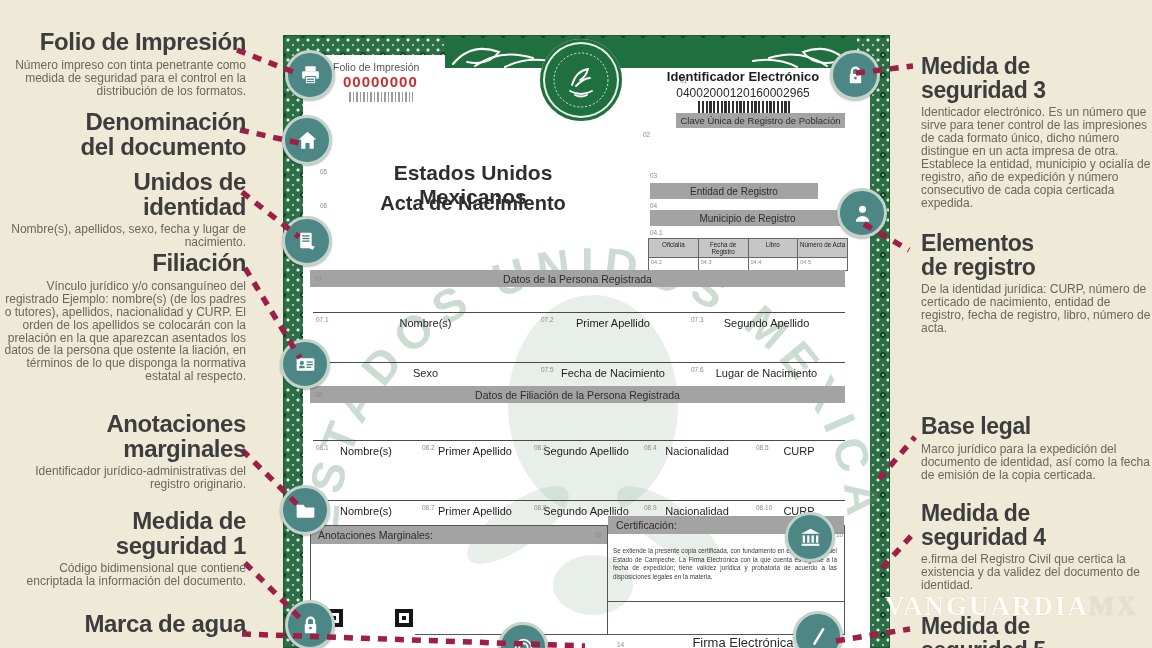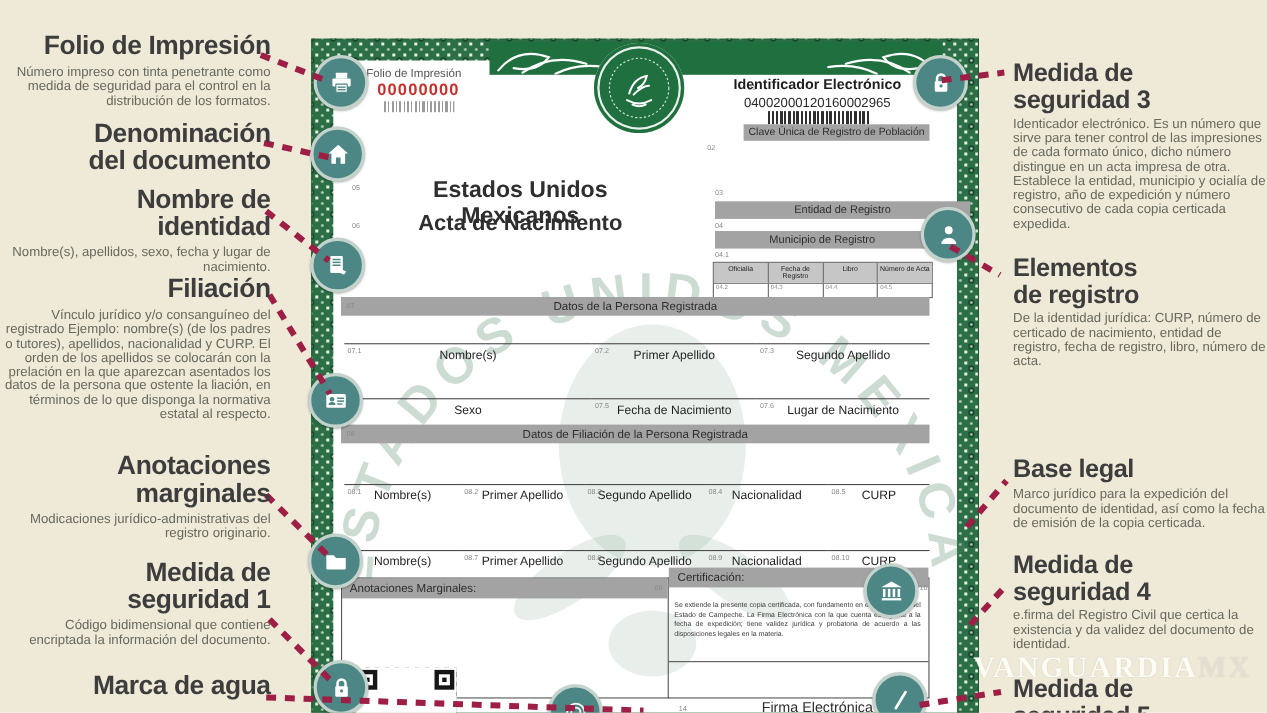--- a/index.html
+++ b/index.html
@@ -127,21 +127,21 @@
     <div style="position:absolute;left:360px;top:34px;width:200px;text-align:center;z-index:3;font-size:13px;font-weight:700;color:#1d1d1d;">Identificador Electrónico</div>
     <div style="position:absolute;left:360px;top:51px;width:200px;text-align:center;z-index:3;font-size:12px;color:#2a2a2a;">04002000120160002965</div>
     <div class="bc" style="left:415px;top:66px;width:92px;height:12px;
          background:repeating-linear-gradient(90deg,#2e2e2e 0 2px,transparent 2px 3.5px,#2e2e2e 3.5px 6px,transparent 6px 7.5px);"></div>
 
     <div class="gbar" style="left:393px;top:78px;width:169px;height:15px;font-size:9.5px;">Clave Única de Registro de Población</div>
     <span class="fnum" style="left:360px;top:96px;">02</span>
 
     <span class="fnum" style="left:367px;top:137px;">03</span>
 
-    <div class="gbar" style="left:367px;top:148px;width:232px;height:16px;">Entidad de Registro</div>
+    <div class="gbar" style="left:367px;top:148px;width:168px;height:16px;">Entidad de Registro</div>
     <span class="fnum" style="left:367px;top:167px;">04</span>
 
     <div class="gbar" style="left:367px;top:175px;width:195px;height:16px;">Municipio de Registro</div>
     <span class="fnum" style="left:367px;top:194px;">04.1</span>
 
     <div class="rtable">
       <div class="hrow">
         <div class="hcell">Oficialía</div>
         <div class="hcell">Fecha de Registro</div>
         <div class="hcell">Libro</div>
@@ -356,32 +356,32 @@
 
   <div class="callout co-left" style="top:30px">
     <h2>Folio de Impresión</h2>
     <p>Número impreso con tinta penetrante como medida de seguridad para el control en la distribución de los formatos.</p>
   </div>
   <div class="callout co-left" style="top:110px">
     <h2>Denominación
 del documento</h2>
   </div>
   <div class="callout co-left" style="top:170px">
-    <h2>Nombre de
+    <h2>Unidos de
 identidad</h2>
     <p>Nombre(s), apellidos, sexo, fecha y lugar de nacimiento.</p>
   </div>
   <div class="callout co-left" style="top:251px">
     <h2>Filiación</h2>
     <p>Vínculo jurídico y/o consanguíneo del registrado Ejemplo: nombre(s) (de los padres o tutores), apellidos, nacionalidad y CURP. El orden de los apellidos se colocarán con la prelación en la que aparezcan asentados los datos de la persona que ostente la liación, en términos de lo que disponga la normativa estatal al respecto.</p>
   </div>
   <div class="callout co-left" style="top:412px">
     <h2>Anotaciones
 marginales</h2>
-    <p>Modicaciones jurídico-administrativas del registro originario.</p>
+    <p>Identificador jurídico-administrativas del registro originario.</p>
   </div>
   <div class="callout co-left" style="top:509px">
     <h2>Medida de
 seguridad 1</h2>
     <p>Código bidimensional que contiene encriptada la información del documento.</p>
   </div>
   <div class="callout co-left" style="top:612px">
     <h2>Marca de agua</h2>
   </div>
 

